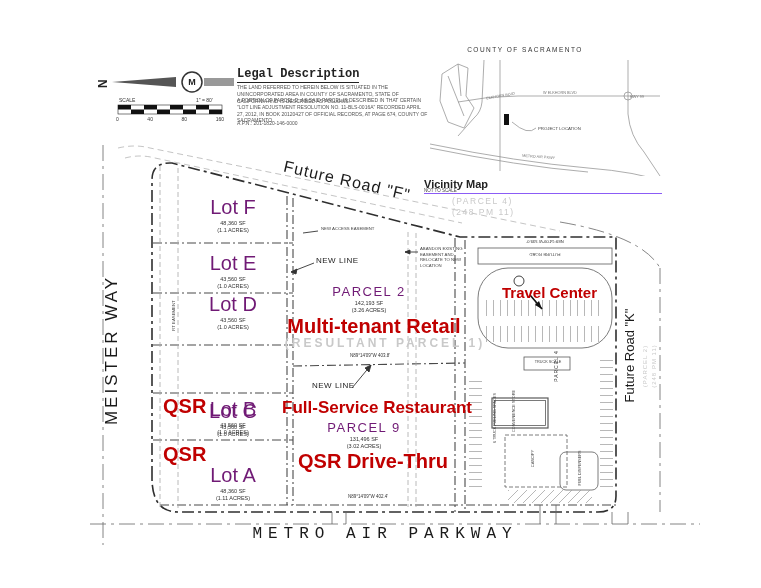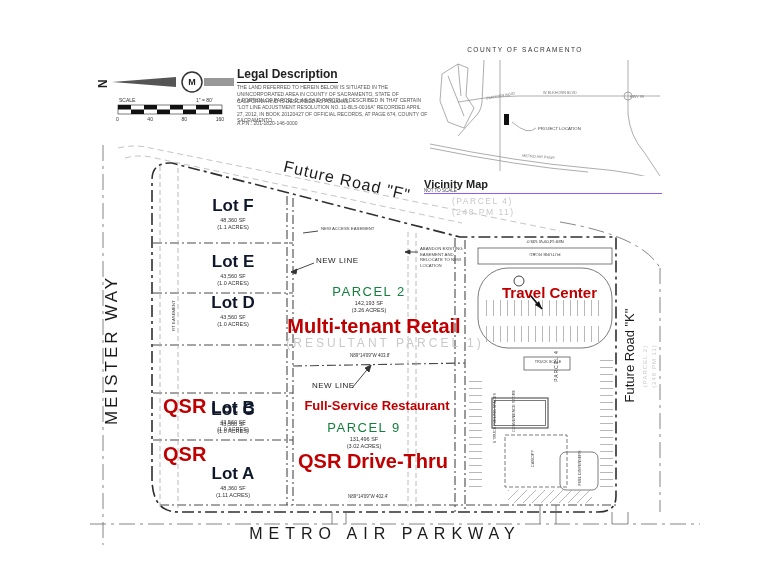--- a/index.html
+++ b/index.html
@@ -6,23 +6,23 @@
   body{width:761px;height:588px;position:relative;background:#fff;overflow:hidden;
        font-family:"Liberation Sans", sans-serif;color:#222;}
   svg{position:absolute;left:0;top:0;}
   .lbl{position:absolute;white-space:nowrap;}
   .c{text-align:center;}
   .red{color:#c00000;font-weight:600;}
   .ghost{color:#c9c9c9;letter-spacing:3px;font-weight:500;}
   .tiny{font-size:4.3px;color:#444;}
   .dim{font-size:4.5px;color:#333;}
   .lotblk{position:absolute;left:183px;width:100px;text-align:center;}
-  .lotname{font-size:17px;font-weight:700;color:#0f172a;}
+  .lotname{font-size:20px;font-weight:400;color:#701a75;}
   .lotsf{font-size:5.5px;color:#333;margin-top:1px;}
-  .parcelname{font-size:13px;letter-spacing:1.5px;color:#15803d;}
+  .parcelname{font-size:13px;letter-spacing:1.5px;color:#701a75;}
   .wrap{white-space:normal;}
 </style>
 </head>
 <body>
 
 <svg width="761" height="588" viewBox="0 0 761 588">
   <defs>
     <pattern id="hatchV" width="7" height="12" patternUnits="userSpaceOnUse">
       <path d="M3.5 0 V12" stroke="#9a9a9a" stroke-width="0.7"></path>
     </pattern>
@@ -141,48 +141,48 @@
 
 <div class="lbl" style="left:119px;top:97px;font-size:5px;color:#333;">SCALE</div>
 <div class="lbl" style="left:196px;top:97px;font-size:5px;color:#333;">1" = 80'</div>
 <div class="lbl" style="left:116px;top:116px;width:108px;display:flex;justify-content:space-between;font-size:5px;color:#333;">
   <span>0</span>
   <span>40</span>
   <span>80</span>
   <span>160</span>
 </div>
 
-<div class="lbl" style="left:237px;top:67px;font-size:12px;font-weight:bold;border-bottom:1.5px solid #222;padding-bottom:1px;">Legal Description</div>
+<div class="lbl" style="left:237px;top:67px;font-size:12px;font-weight:bold;border-bottom:1.5px solid #222;padding-bottom:1px;font-family:Liberation Mono, monospace;">Legal Description</div>
 <div class="lbl wrap" style="left:237px;top:84px;width:192px;font-size:5px;line-height:1.35;color:#555;white-space:normal;">THE LAND REFERRED TO HEREIN BELOW IS SITUATED IN THE UNINCORPORATED AREA IN COUNTY OF SACRAMENTO, STATE OF CALIFORNIA AND IS DESCRIBED AS FOLLOWS:</div>
 <div class="lbl wrap" style="left:237px;top:97px;width:192px;font-size:5px;line-height:1.35;color:#555;white-space:normal;">A PORTION OF PARCEL D, AS SAID PARCEL IS DESCRIBED IN THAT CERTAIN "LOT LINE ADJUSTMENT RESOLUTION NO. 11-BLS-0016A" RECORDED APRIL 27, 2012, IN BOOK 20120427 OF OFFICIAL RECORDS, AT PAGE 674, COUNTY OF SACRAMENTO.</div>
 <div class="lbl" style="left:237px;top:120px;font-size:5px;color:#555;">A.P.N.: 201-1820-146-0000</div>
 
 <div class="lbl c" style="left:450px;top:46px;width:150px;font-size:6.5px;letter-spacing:1.5px;color:#333;">COUNTY OF SACRAMENTO</div>
 <div class="lbl" style="left:424px;top:174px;width:238px;border-bottom:1px solid #8b5cf6;padding-bottom:1px;"><span style="font-size:11px;font-weight:bold;">Vicinity Map</span></div>
 <div class="lbl" style="left:424px;top:188px;font-size:4.5px;color:#444;">NOT TO SCALE</div>
 <div class="lbl tiny" style="left:538px;top:126px;">PROJECT LOCATION</div>
 <div class="lbl" style="left:543px;top:91px;font-size:3.8px;color:#777;">W ELKHORN BLVD</div>
 <div class="lbl" style="left:486px;top:94px;font-size:3.8px;color:#777;transform:rotate(-10deg);">ELKHORN BLVD</div>
 <div class="lbl" style="left:630px;top:95px;font-size:3.8px;color:#777;">HWY 99</div>
 <div class="lbl" style="left:522px;top:155px;font-size:3.8px;color:#777;transform:rotate(4deg);">METRO AIR PKWY</div>
 
 <div class="lbl c" style="left:32px;top:340px;width:160px;font-size:17px;letter-spacing:3px;color:#1a1a1a;transform:rotate(-90deg);">MEISTER WAY</div>
-<div class="lbl c" style="left:235px;top:525px;width:300px;font-size:16px;letter-spacing:6px;font-weight:500;color:#1a1a1a;">METRO AIR PARKWAY</div>
+<div class="lbl c" style="left:235px;top:525px;width:300px;font-size:16px;letter-spacing:6px;font-weight:500;color:#1a1a1a;font-family:Liberation Mono, monospace;">METRO AIR PARKWAY</div>
 <div class="lbl c" style="left:247px;top:172px;width:200px;font-size:16px;letter-spacing:1px;color:#1a1a1a;transform:rotate(13deg);">Future Road "F"</div>
 <div class="lbl c" style="left:564px;top:348px;width:130px;font-size:13px;color:#1a1a1a;transform:rotate(-90deg);">Future Road "K"</div>
 
 <div class="lbl ghost" style="left:452px;top:196px;font-size:8.5px;line-height:11px;letter-spacing:1.5px;">
   <div>(PARCEL 4)</div>
   <div>(248 PM 11)</div>
 </div>
 <div class="lbl ghost c" style="left:605px;top:357px;width:90px;font-size:6px;line-height:9px;letter-spacing:1px;transform:rotate(-90deg);">
   <div>(PARCEL 2)</div>
   <div>(248 PM 11)</div>
 </div>
-<div class="lbl ghost c" style="left:265px;top:336px;width:240px;font-size:12px;line-height:14px;">
+<div class="lbl ghost c" style="left:265px;top:336px;width:240px;font-size:12px;line-height:14px;font-weight:bold;">
   <div>(RESULTANT PARCEL 1)</div>
 </div>
 
 <div class="lotblk" style="top:196px;">
   <div class="lotname">Lot F</div>
   <div class="lotsf">48,360 SF</div>
   <div class="lotsf">(1.1 ACRES)</div>
 </div>
 <div class="lotblk" style="top:252px;">
   <div class="lotname">Lot E</div>
@@ -206,21 +206,21 @@
 </div>
 <div class="lotblk" style="top:464px;">
   <div class="lotname">Lot A</div>
   <div class="lotsf">48,360 SF</div>
   <div class="lotsf">(1.11 ACRES)</div>
 </div>
 
 <div class="lbl red" style="left:163px;top:395px;font-size:20px;">QSR</div>
 <div class="lbl red" style="left:163px;top:443px;font-size:20px;">QSR</div>
 <div class="lbl red c" style="left:244px;top:315px;width:260px;font-size:20px;">Multi-tenant Retail</div>
-<div class="lbl red c" style="left:272px;top:398px;width:210px;font-size:13px;">Full-Service Restaurant</div>
+<div class="lbl red c" style="left:272px;top:398px;width:210px;font-size:17px;">Full-Service Restaurant</div>
 <div class="lbl red c" style="left:263px;top:450px;width:220px;font-size:20px;">QSR Drive-Thru</div>
 <div class="lbl red c" style="left:457px;top:284px;width:185px;font-size:15px;">Travel Center</div>
 
 <div class="lbl c" style="left:289px;top:284px;width:160px;">
   <div class="parcelname">PARCEL 2</div>
   <div class="lotsf">142,193 SF</div>
   <div class="lotsf">(3.26 ACRES)</div>
 </div>
 <div class="lbl c" style="left:284px;top:420px;width:160px;">
   <div class="parcelname">PARCEL 9</div>

